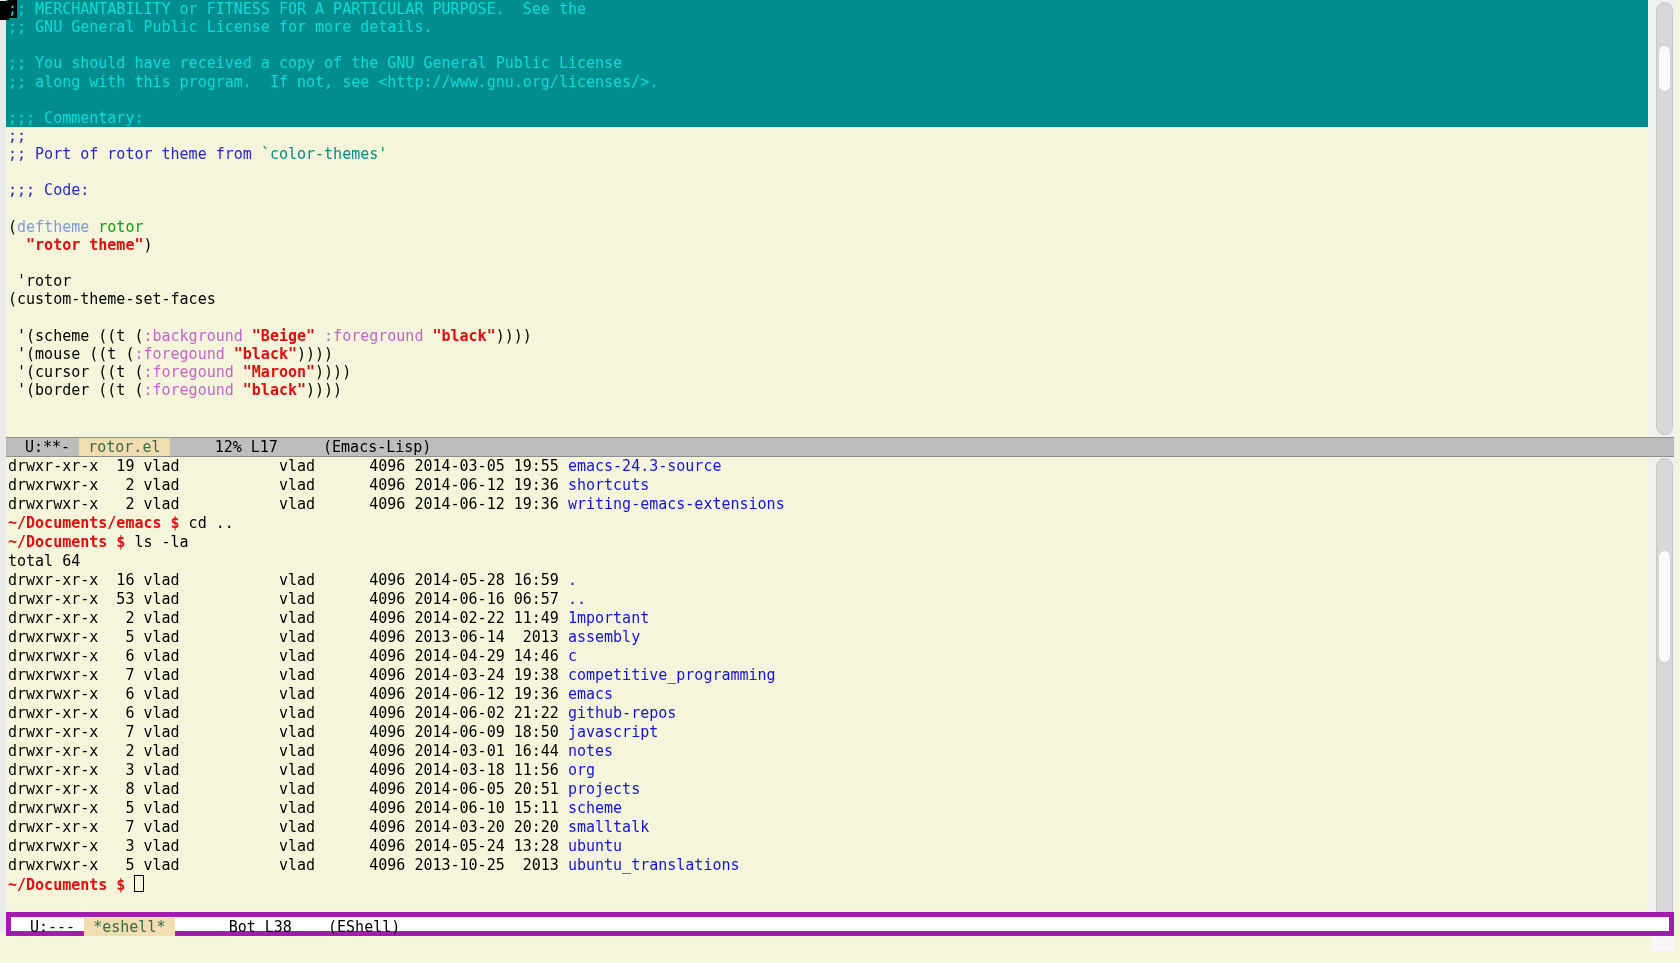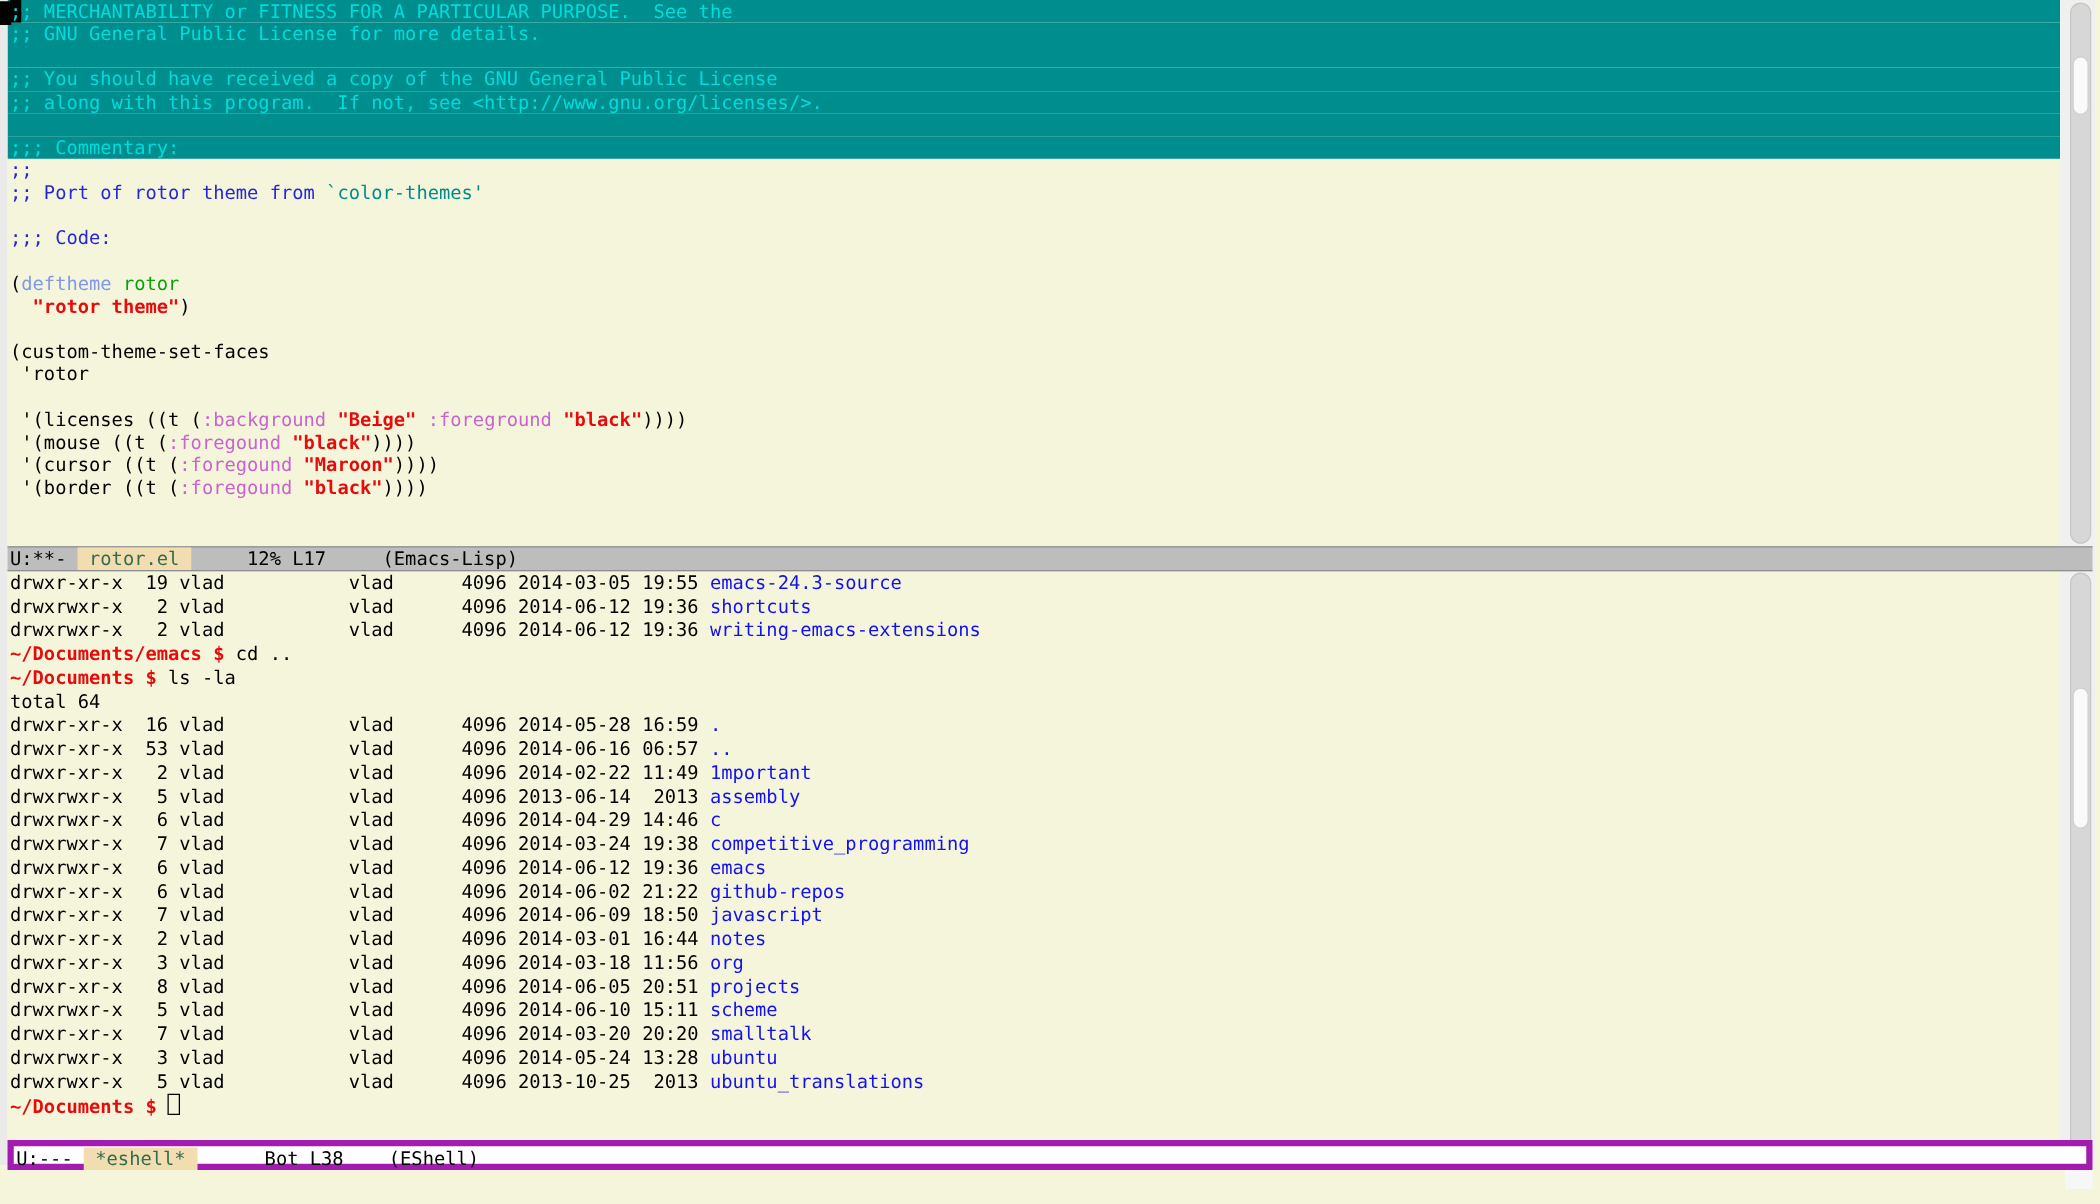--- a/index.html
+++ b/index.html
@@ -24,21 +24,21 @@
   .gr{color:#0aa20a;}
   .st{color:#e60c0c;font-weight:bold;}
   .vi{color:#c864cc;}
   .dir{color:#1212ee;font-weight:normal;}
   .prompt{color:#e60c0c;font-weight:bold;}
   
   #block-cursor{left:0;top:1px;width:9px;height:19px;background:#000;z-index:3;}
   
   .hollow{display:inline-block;width:8px;height:15px;border:1px solid #000;vertical-align:-2px;}
   
-  .modeline{left:6px;width:1668px;white-space:pre;padding-left:2px;z-index:4;box-sizing:border-box;}
+  .modeline{left:6px;width:1668px;white-space:pre;padding-left:19px;z-index:4;box-sizing:border-box;}
   #modeline-rotor{top:437px;height:20px;line-height:19px;background:#bdbdbd;
                   border-top:1px solid #8e8e8e;border-bottom:1px solid #8e8e8e;}
   #modeline-eshell{top:912px;height:24px;line-height:20px;background:#ffffff;border:5px solid #a21caf;}
   .hl{background:#f2ddb0;color:#336b50;}
   
   #gutter{left:1648px;top:0;width:28px;height:932px;background:#f0f0ee;z-index:2;}
   .track{left:1656px;width:17px;background:#d7d7d7;border:1px solid #c6c6c6;border-radius:9px;z-index:3;box-sizing:border-box;}
   #track-top{top:2px;height:433px;}
   #track-bottom{top:458px;height:470px;}
   .thumb{left:1658px;width:13px;background:#fafafa;border:1px solid #cfcfcf;border-radius:7px;z-index:4;box-sizing:border-box;}
@@ -61,24 +61,24 @@
     <div class="line region"></div>
     <div class="line region"><span class="cy">;;; Commentary:</span></div>
     <div class="line"><span class="cm">;;</span></div>
     <div class="line"><span class="cm">;; Port of rotor theme from </span><span class="dc">`color-themes'</span></div>
     <div class="line"></div>
     <div class="line"><span class="cm">;;; Code:</span></div>
     <div class="line"></div>
     <div class="line"><span>(</span><span class="kw">deftheme</span><span> </span><span class="gr">rotor</span></div>
     <div class="line"><span>  </span><span class="st">"rotor theme"</span><span>)</span></div>
     <div class="line"></div>
+    <div class="line"><span> 'rotor</span></div>
     <div class="line"><span>(custom-theme-set-faces</span></div>
-    <div class="line"><span> 'rotor</span></div>
     <div class="line"></div>
-    <div class="line"><span> '(licenses ((t (</span><span class="vi">:background</span><span> </span><span class="st">"Beige"</span><span> </span><span class="vi">:foreground</span><span> </span><span class="st">"black"</span><span>))))</span></div>
+    <div class="line"><span> '(scheme ((t (</span><span class="vi">:background</span><span> </span><span class="st">"Beige"</span><span> </span><span class="vi">:foreground</span><span> </span><span class="st">"black"</span><span>))))</span></div>
     <div class="line"><span> '(mouse ((t (</span><span class="vi">:foregound</span><span> </span><span class="st">"black"</span><span>))))</span></div>
     <div class="line"><span> '(cursor ((t (</span><span class="vi">:foregound</span><span> </span><span class="st">"Maroon"</span><span>))))</span></div>
     <div class="line"><span> '(border ((t (</span><span class="vi">:foregound</span><span> </span><span class="st">"black"</span><span>))))</span></div>
   </div>
 
 <div id="modeline-rotor" class="abs modeline"><span>U:**- </span><span class="hl"> rotor.el </span><span>     12% L17     (Emacs-Lisp)</span></div>
 
 <div id="eshell-win" class="abs win">
     <div class="line"><span>drwxr-xr-x  19 vlad           vlad      4096 2014-03-05 19:55 </span><span class="dir">emacs-24.3-source</span></div>
     <div class="line"><span>drwxrwxr-x   2 vlad           vlad      4096 2014-06-12 19:36 </span><span class="dir">shortcuts</span></div>

